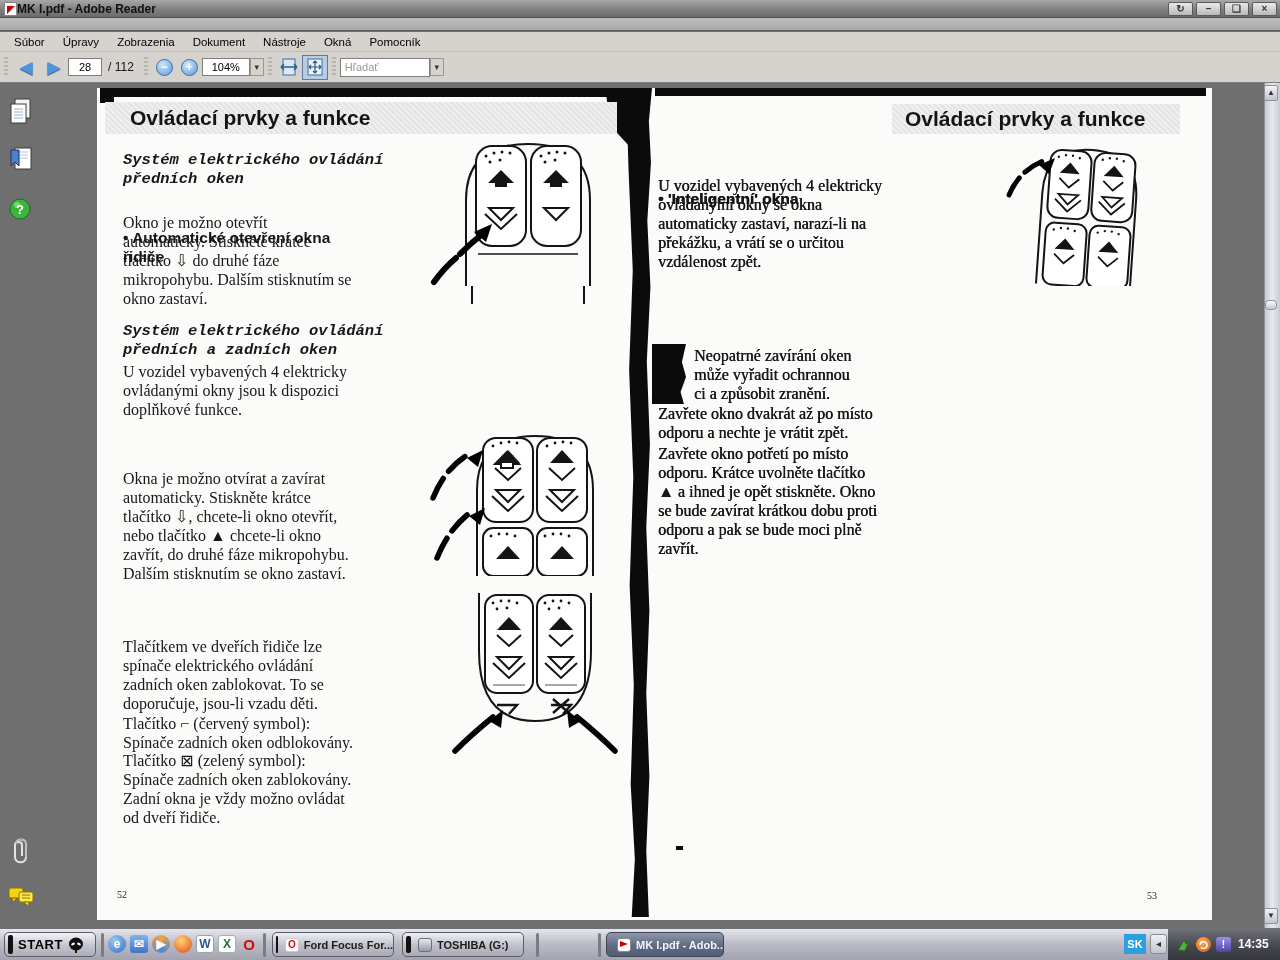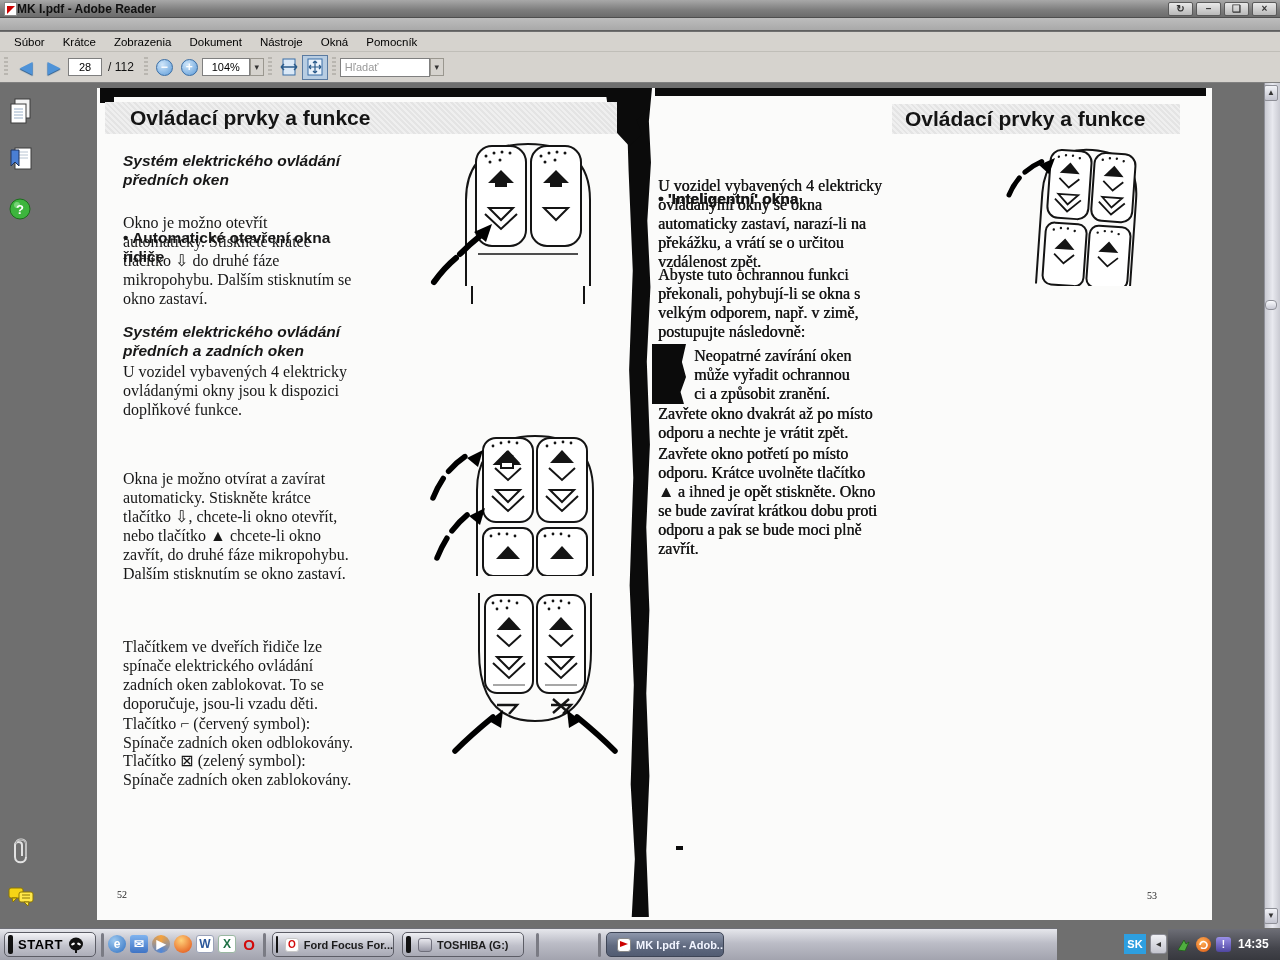--- a/index.html
+++ b/index.html
@@ -52,35 +52,35 @@
 
   
   .workspace{left:40px;top:83px;width:1224px;height:845px;background:#6f6f6f;}
   .pages{position:absolute;left:57px;top:5px;width:1115px;height:832px;background:#fbfbfa;}
   .scanbar{position:absolute;background:#0b0b0b;}
   .heading{font-family:"Liberation Sans",sans-serif;font-weight:bold;font-size:21px;color:#141414;}
   .hband{background:repeating-linear-gradient(45deg,#efefef 0 2px,#e4e4e4 2px 4px);}
   .doc{font-family:"Liberation Serif",serif;font-size:16px;line-height:19px;color:#171717;
        white-space:pre-line;}
   .doc.b{font-family:"Liberation Sans",sans-serif;font-weight:bold;font-size:15.5px;line-height:19px;margin-top:37px;}
-  .doc.bi{font-family:Liberation Sans, sans-serif;font-weight:bold;font-style:italic;
+  .doc.bi{font-family:Liberation Mono, monospace;font-weight:bold;font-style:italic;
           font-size:15.5px;line-height:19px;}
   .doc.smear{text-shadow:0.4px 0 0 #171717;}
   .pagenum{font-family:"Liberation Serif",serif;font-size:10px;color:#222;}
 
   
   .vscroll{left:1264px;top:83px;width:16px;height:845px;
     background:linear-gradient(90deg,#c9cad2,#e8e9ef 50%,#c9cad2);border-left:1px solid #8f9098;}
   .scrbtn{position:absolute;left:1px;width:14px;height:16px;border:1px solid #8f9098;border-radius:2px;
     background:linear-gradient(#f2f3f7,#c3c4cf);font-size:8px;text-align:center;line-height:14px;color:#333;}
   .scrthumb{position:absolute;left:2px;width:12px;height:10px;border:1px solid #8f9098;border-radius:4px;
     background:linear-gradient(#fafbfe,#c8c9d4);}
 
   
-  .taskbar{left:0;top:928px;width:1057px;height:32px;
+  .taskbar{left:0;top:928px;width:1280px;height:32px;
     background:linear-gradient(#e6e7ec,#bcbdc7 45%,#a2a3ae);border-top:1px solid #6e6f77;}
   .startbtn{position:absolute;left:4px;top:3px;width:92px;height:25px;border-radius:5px;
     border:1px solid #5c5d66;background:linear-gradient(#f4f4f8,#c3c4cd 55%,#adaeb9);
     display:flex;align-items:center;color:#000;}
   .lbar{width:5px;height:19px;background:#111;border-radius:2px;margin:0 5px 0 3px;}
   .startlabel{font-size:13px;font-weight:bold;letter-spacing:0.5px;}
   .ql{position:absolute;top:6px;width:18px;height:18px;display:flex;align-items:center;
     justify-content:center;font-size:12px;font-weight:bold;border-radius:3px;}
   .tdiv{position:absolute;top:4px;width:3px;height:24px;background:#7a7b84;border-radius:2px;}
   .taskbtn{position:absolute;top:3px;height:25px;border-radius:5px;border:1px solid #5c5d66;
@@ -114,21 +114,21 @@
     <span style="flex:1"></span>
     <span class="winbtn">↻</span>
     <span class="winbtn">–</span>
     <span class="winbtn">❏</span>
     <span class="winbtn" style="margin-right:3px">×</span>
   </div>
   <div class="abs framestrip"></div>
 
   <div class="abs menubar">
     <span class="menuitem">Súbor</span>
-    <span class="menuitem">Krátce</span>
+    <span class="menuitem">Úpravy</span>
     <span class="menuitem">Zobrazenia</span>
     <span class="menuitem">Dokument</span>
     <span class="menuitem">Nástroje</span>
     <span class="menuitem">Okná</span>
     <span class="menuitem">Pomocník</span>
   </div>
 
   <div class="abs toolbar">
     <span class="grip"></span>
     <span class="navarrow">◀</span>
@@ -223,20 +223,22 @@
 zavřít, do druhé fáze mikropohybu.
 Dalším stisknutím se okno zastaví.</div>
       <div class="abs doc" style="left:26px;top:549px">Tlačítkem ve dveřích řidiče lze
 spínače elektrického ovládání
 zadních oken zablokovat. To se
 doporučuje, jsou-li vzadu děti.</div>
       <div class="abs doc" style="left:26px;top:626px">Tlačítko ⌐ (červený symbol):
 Spínače zadních oken odblokovány.</div>
       <div class="abs doc" style="left:26px;top:663px">Tlačítko ⊠ (zelený symbol):
 Spínače zadních oken zablokovány.</div>
+      <div class="abs doc" style="left:26px;top:701px">Zadní okna je vždy možno ovládat
+od dveří řidiče.</div>
       <div class="abs pagenum" style="left:20px;top:801px">52</div>
 
       <svg class="abs" style="left:333px;top:48px" width="165" height="168" viewBox="0 0 165 168">
         <path d="M36 150 V64 Q36 8 98 8 Q160 8 160 64 V150" fill="none" stroke="#141414" stroke-width="2"></path>
         <path d="M48 118 h100" fill="none" stroke="#141414" stroke-width="1.6"></path>
         <rect x="46" y="10" width="50" height="100" rx="16" fill="#fff" stroke="#141414" stroke-width="2"></rect>
         <rect x="101" y="10" width="50" height="100" rx="16" fill="#fff" stroke="#141414" stroke-width="2"></rect>
         <g fill="#141414">
           <circle cx="56" cy="20" r="1.5"></circle>
             <circle cx="64" cy="17" r="1.5"></circle>
@@ -335,24 +337,20 @@
 
       <div class="abs hband" style="left:795px;top:16px;width:288px;height:30px"></div>
       <div class="abs heading" style="left:808px;top:19px">Ovládací prvky a funkce</div>
 
       <div class="abs doc b smear" style="left:561px;top:64px">• 'Inteligentní' okna</div>
       <div class="abs doc smear" style="left:561px;top:88px">U vozidel vybavených 4 elektricky
 ovládanými okny se okna
 automaticky zastaví, narazí-li na
 překážku, a vrátí se o určitou
 vzdálenost zpět.</div>
-      <div class="abs doc smear" style="left:561px;top:177px">Abyste tuto ochrannou funkci
-překonali, pohybují-li se okna s
-velkým odporem, např. v zimě,
-postupujte následovně:</div>
 
       <div class="scanbar" style="left:555px;top:256px;width:34px;height:60px;
            clip-path:polygon(0 0,100% 0,88% 30%,100% 55%,84% 80%,94% 100%,0 100%);"></div>
       <div class="abs doc smear" style="left:597px;top:258px">Neopatrné zavírání oken
 může vyřadit ochrannou
 ci a způsobit zranění.</div>
 
       <div class="abs doc smear" style="left:561px;top:316px">Zavřete okno dvakrát až po místo
 odporu a nechte je vrátit zpět.</div>
       <div class="abs doc smear" style="left:561px;top:356px">Zavřete okno potřetí po místo

